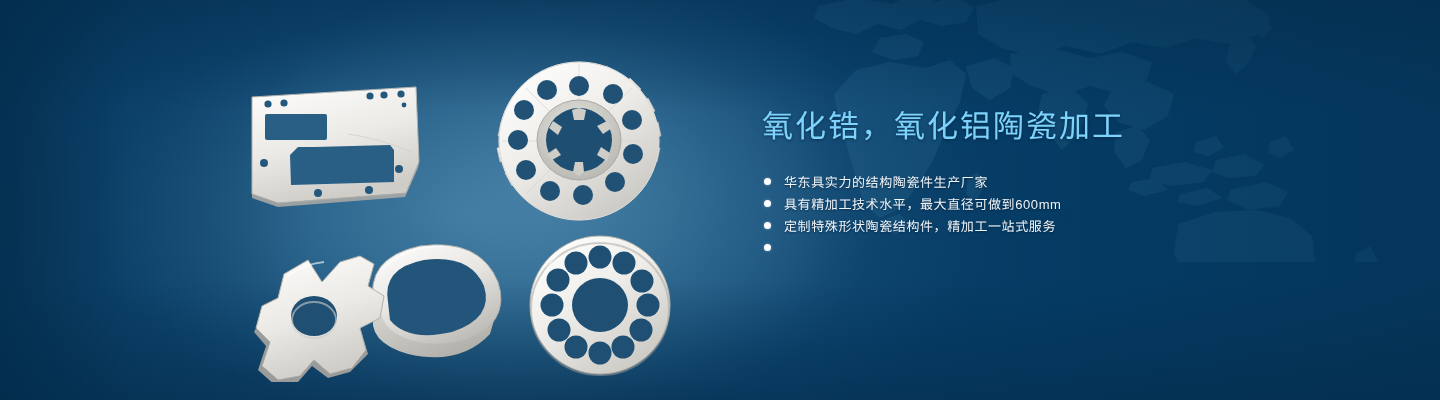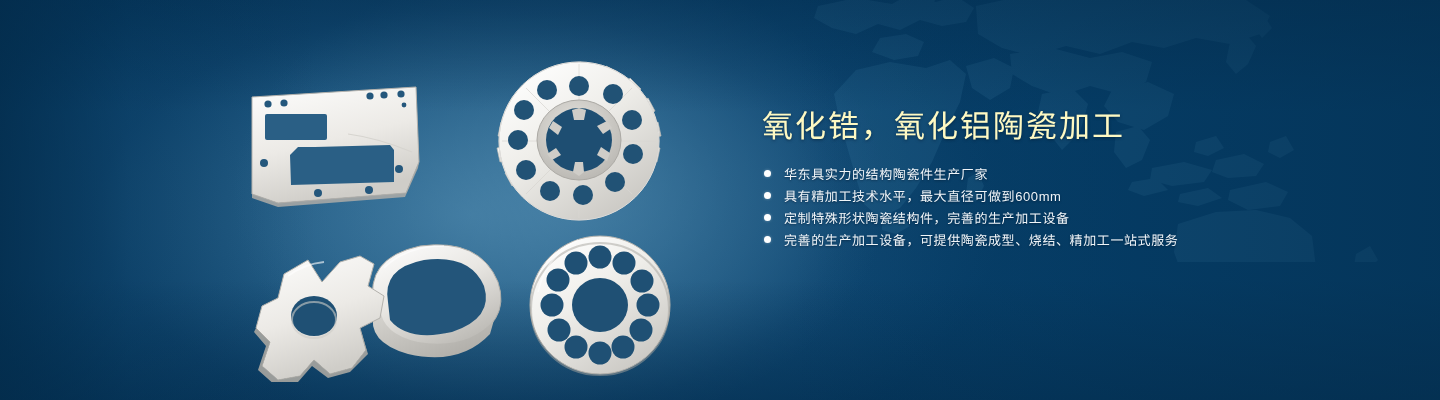--- a/index.html
+++ b/index.html
@@ -78,28 +78,28 @@
   .copy{
     position:absolute;
     left:762px; top:108px;
     width:620px;
   }
   .headline{
     margin:0;
     font-size:31px;
     font-weight:400;
     letter-spacing:2px;
-    color:#fef9c3;
+    color:#7dd3fc;
     line-height:1.25;
     text-shadow:0 1px 3px rgba(0,24,45,0.55);
     white-space:nowrap;
   }
   .bullets{
     list-style:none;
-    margin:16px 0 0 2px;
+    margin:24px 0 0 2px;
     padding:0;
   }
   .bullets li{
     display:flex;
     align-items:center;
     height:22px;
     margin-bottom:0px;
     font-size:13px;
     color:#f0f5f9;
     letter-spacing:0.6px;
@@ -333,22 +333,21 @@
       <li>
         <span class="dot"></span>
         <span class="btext">华东具实力的结构陶瓷件生产厂家</span>
       </li>
       <li>
         <span class="dot"></span>
         <span class="btext">具有精加工技术水平，最大直径可做到600mm</span>
       </li>
       <li>
         <span class="dot"></span>
-        <span class="btext">定制特殊形状陶瓷结构件，完善的生产加工设备</span>
+        <span class="btext">定制特殊形状陶瓷结构件，精加工一站式服务</span>
       </li>
       <li>
         <span class="dot"></span>
-        <span class="btext">完善的生产加工设备，可提供陶瓷成型、烧结、精加工一站式服务</span>
       </li>
     </ul>
   </div>
 
 </div>
 
 </body></html>

